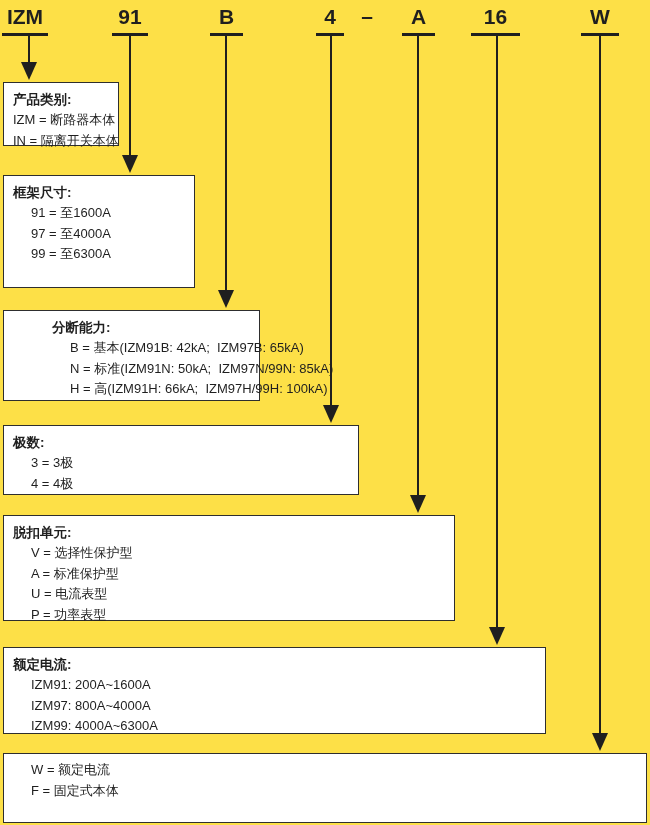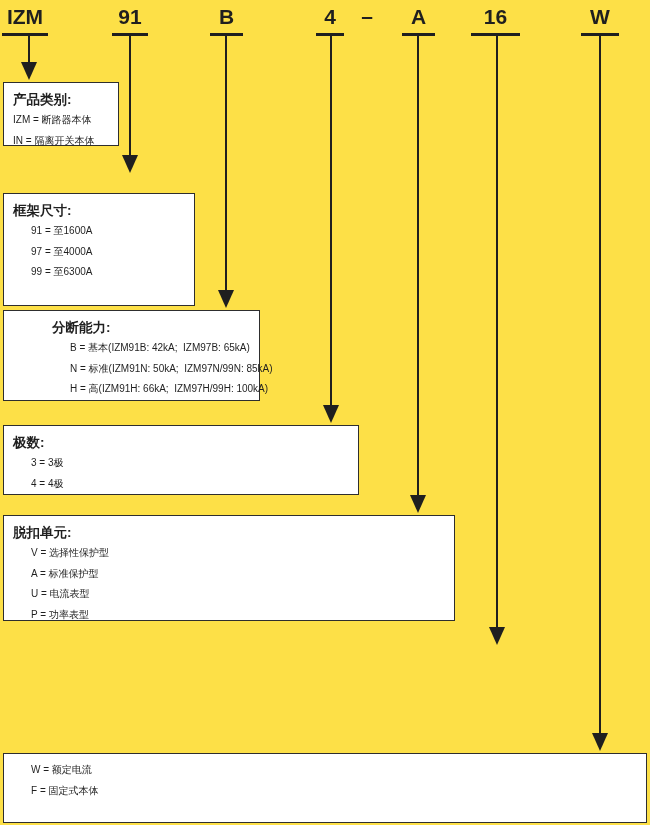--- a/index.html
+++ b/index.html
@@ -44,24 +44,24 @@
   .c4{left:410px;top:36px;height:477px;}
   .c5{left:489px;top:36px;height:609px;}
   .c6{left:592px;top:36px;height:715px;}
   
   .box{
     position:absolute;left:3px;
     border:1.5px solid #2e2e2e;background:#fff;
     padding:6px 9px 0 9px;box-sizing:border-box;
   }
   .box-title{font-weight:bold;font-size:13.5px;line-height:21px;white-space:pre;}
-  .box-item{font-size:10px;line-height:20.5px;white-space:pre;}
+  .box-item{font-size:13px;line-height:20.5px;white-space:pre;}
   .indented .box-item{padding-left:18px;}
   .b0{top:82px;width:116px;height:64px;}
-  .b1{top:193px;width:192px;height:113px;}
+  .b1{top:175px;width:192px;height:113px;}
   .b2{top:310px;width:257px;height:91px;padding-left:48px;}
   .b3{top:425px;width:356px;height:70px;}
   .b4{top:515px;width:452px;height:106px;}
   .b5{top:647px;width:543px;height:87px;}
   .b6{top:753px;width:644px;height:70px;}
 </style>
 </head>
 <body>
 
 <div class="canvas">
@@ -131,19 +131,25 @@
   </div>
 
   <div class="box b4 indented">
     <div class="box-title">脱扣单元:</div>
     <div class="box-item">V = 选择性保护型</div>
     <div class="box-item">A = 标准保护型</div>
     <div class="box-item">U = 电流表型</div>
     <div class="box-item">P = 功率表型</div>
   </div>
 
+  <div class="box b5 indented">
+    <div class="box-title">额定电流:</div>
+    <div class="box-item">IZM91: 200A~1600A</div>
+    <div class="box-item">IZM97: 800A~4000A</div>
+    <div class="box-item">IZM99: 4000A~6300A</div>
+  </div>
 
   <div class="box b6 indented">
     <div class="box-item">W = 额定电流</div>
     <div class="box-item">F = 固定式本体</div>
   </div>
 
 </div>
 
 </body></html>

